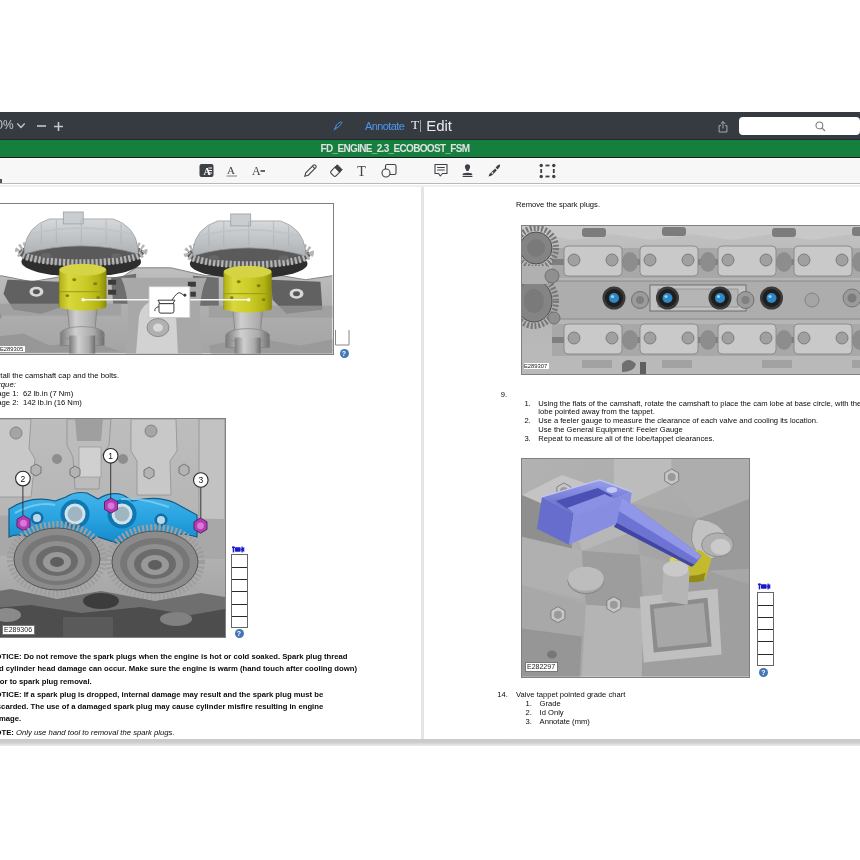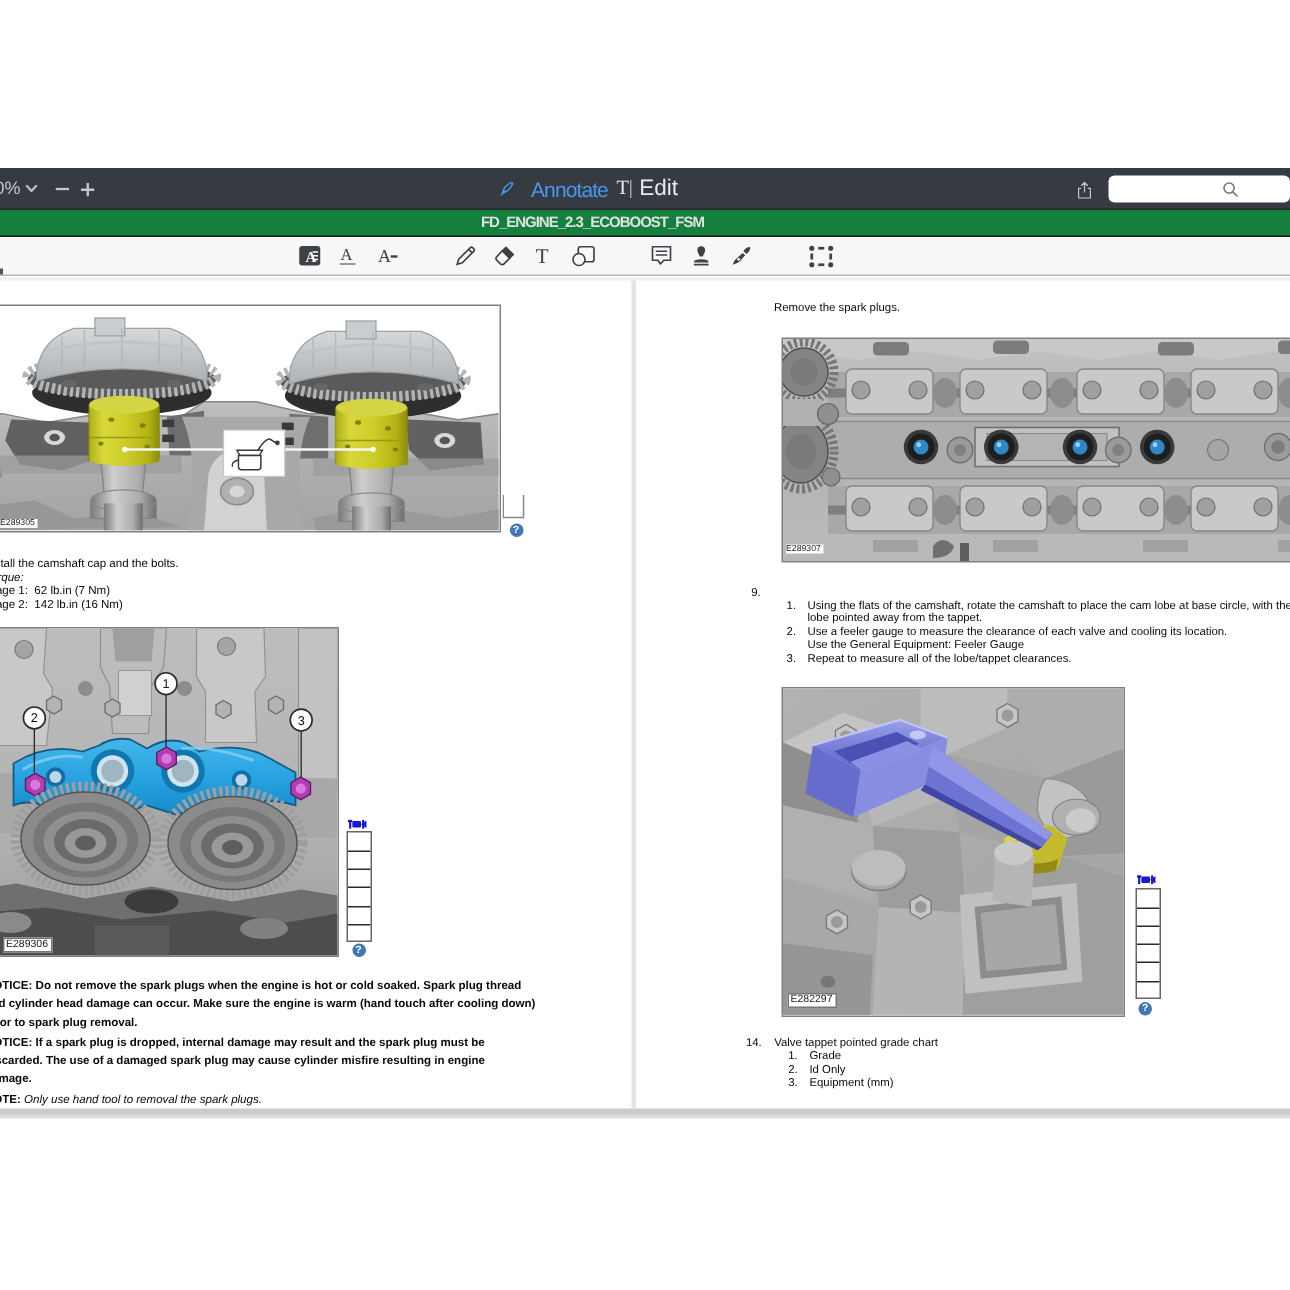--- a/index.html
+++ b/index.html
@@ -32,21 +32,21 @@
     </svg>
   <svg class="abs" style="left:37px;top:13px" width="9" height="2" viewBox="0 0 9 2">
       <path d="M0 1 H9" stroke="#c3c8cd" stroke-width="1.6"></path>
     </svg>
   <svg class="abs" style="left:53.5px;top:9.5px" width="9" height="9" viewBox="0 0 9 9">
       <path d="M0 4.5 H9 M4.5 0 V9" stroke="#c3c8cd" stroke-width="1.6"></path>
     </svg>
   <svg class="abs" style="left:333px;top:8px" width="11" height="11" viewBox="0 0 14 14">
       <path d="M2.5 11.5 C3 8,5 4.5,9.5 2.5 C10.5 2.2,11.5 2.5,11 3.5 C9.5 7,7 9.5,3.5 10.8 Z M1.5 12.8 C2.2 11.2,3 10.2,4.2 9.4" fill="none" stroke="#4a97ee" stroke-width="1.2" stroke-linecap="round" stroke-linejoin="round"></path>
     </svg>
-  <div class="abs" style="left:354px;top:9px;color:#4a97ee;font-size:14px;line-height:10px;letter-spacing:-0.6px">Annotate</div>
+  <div class="abs" style="left:365px;top:9px;color:#4a97ee;font-size:11px;line-height:10px;letter-spacing:-0.6px">Annotate</div>
   <div class="abs" style="left:411px;top:6px;color:#e8eaec;font-size:13.5px;line-height:13.5px;font-family:'Liberation Serif',serif">T</div>
   <div class="abs" style="left:419.5px;top:8px;width:1px;height:12px;background:#9ba0a6"></div>
   <div class="abs" style="left:426.2px;top:9px;color:#e8eaec;font-size:15px;line-height:10px">Edit</div>
   <svg class="abs" style="left:718px;top:7.5px" width="10" height="14" viewBox="0 0 14 17">
       <g fill="none" stroke="#c3c8cd" stroke-width="1.1">
         <path d="M4 6.5 H1.5 V15.5 H12.5 V6.5 H10"></path>
         <path d="M7 1.2 V10 M4.2 3.8 L7 1 L9.8 3.8" stroke-linecap="round" stroke-linejoin="round"></path>
       </g>
     </svg>
   <div class="abs" style="left:739px;top:5px;width:121px;height:18px;background:#fff;border-radius:4px">
@@ -663,17 +663,17 @@
         <div class="cell"></div>
     </div>
     <div class="qm" style="left:335px;top:482.9px">?</div>
     <div class="doc" style="left:73.3px;top:506.4px">14.</div>
     <div class="doc" style="left:92.1px;top:506.4px">Valve tappet pointed grade chart</div>
     <div class="doc" style="left:101.5px;top:515.3px">1.</div>
     <div class="doc" style="left:115.6px;top:515.3px">Grade</div>
     <div class="doc" style="left:101.5px;top:524.3px">2.</div>
     <div class="doc" style="left:115.6px;top:524.3px">Id Only</div>
     <div class="doc" style="left:101.5px;top:533.2px">3.</div>
-    <div class="doc" style="left:115.6px;top:533.2px">Equipment (mm)</div>
+    <div class="doc" style="left:115.6px;top:533.2px">Annotate (mm)</div>
   </div>
 </div>
 <div id="ptopshadow"></div>
 <div id="pshadow"></div>
 
 </body></html>

